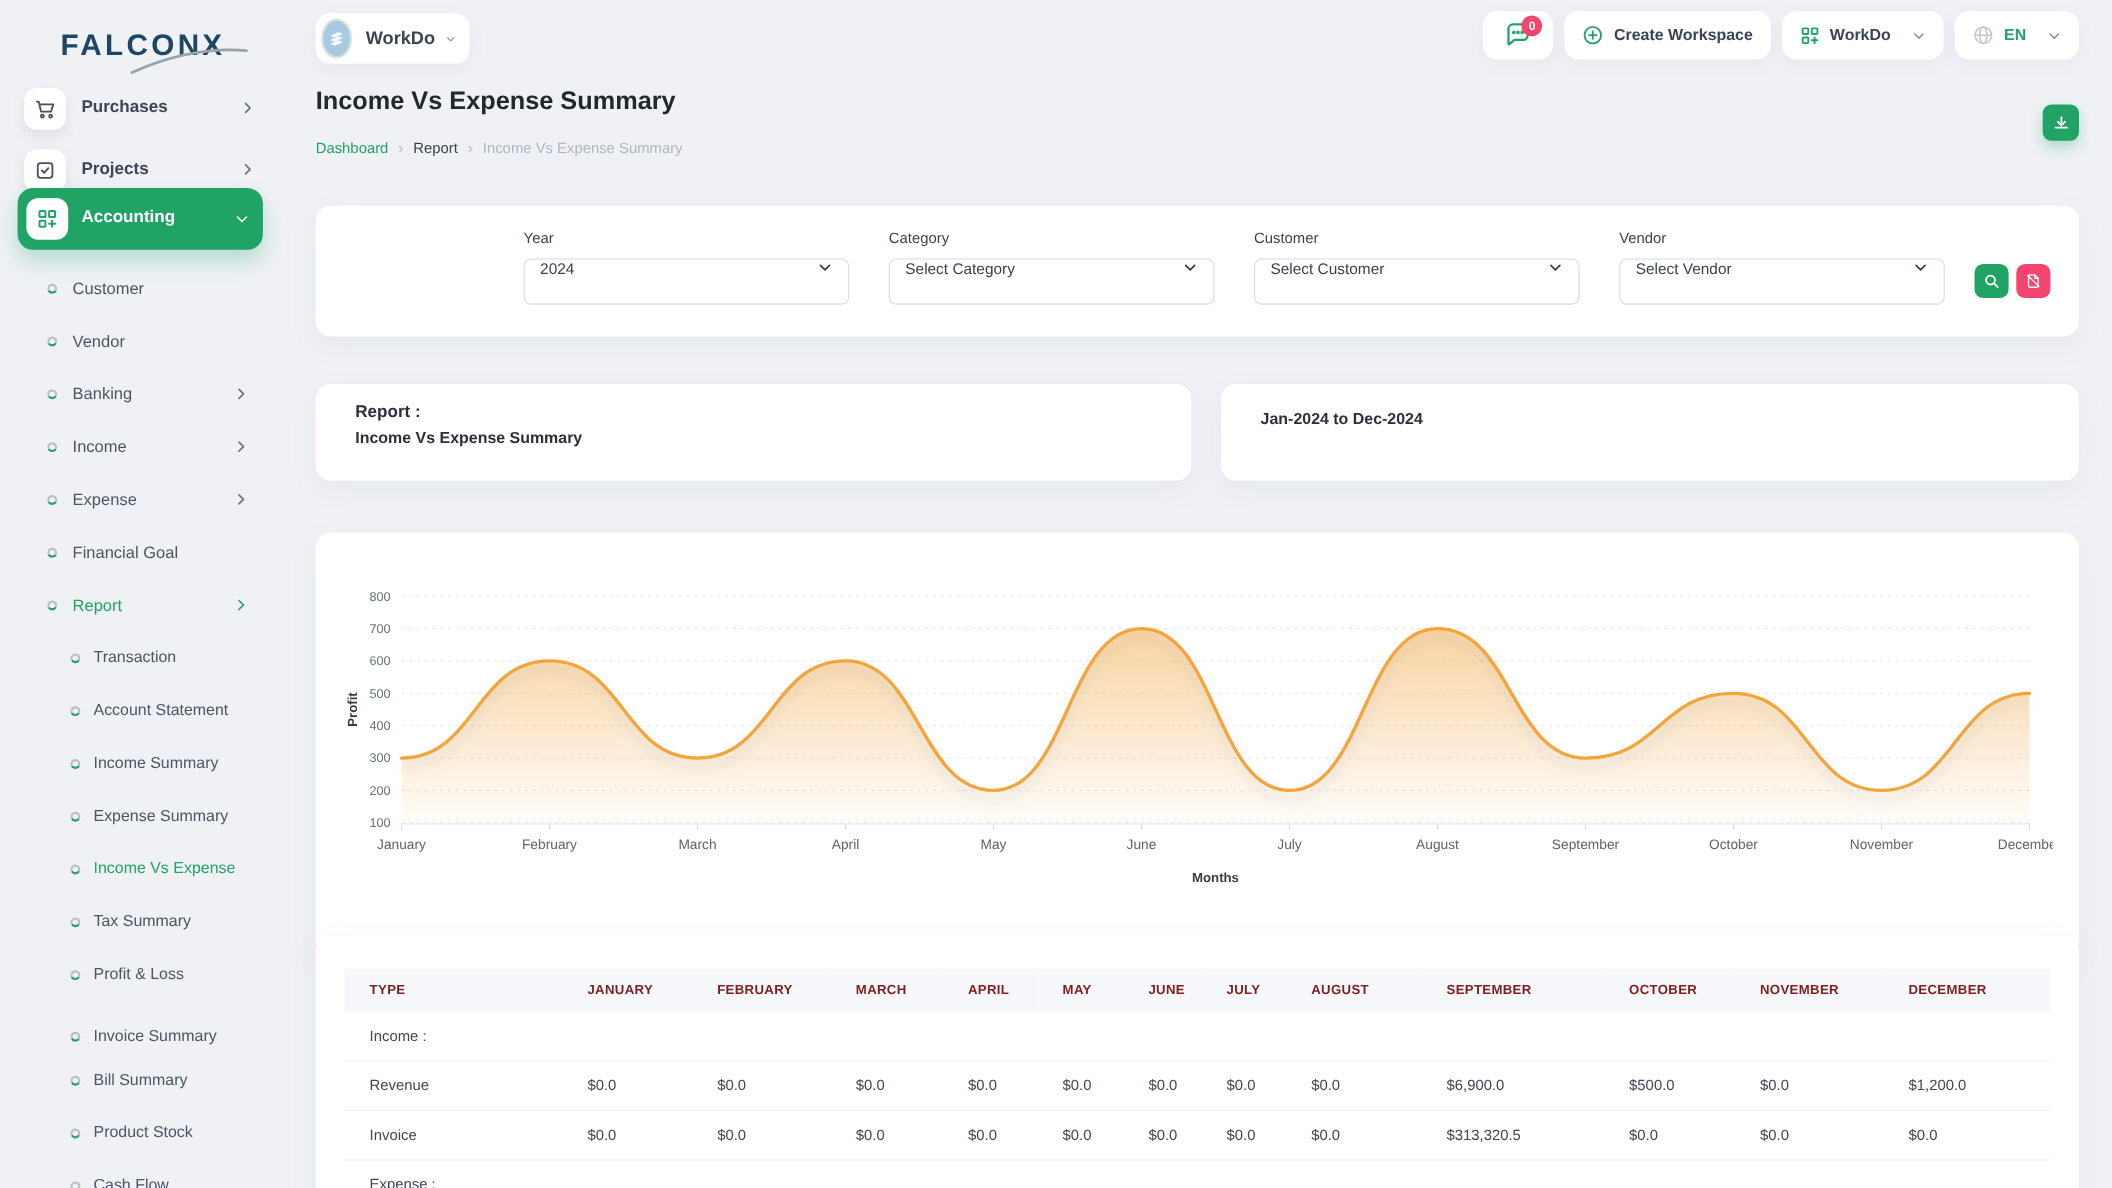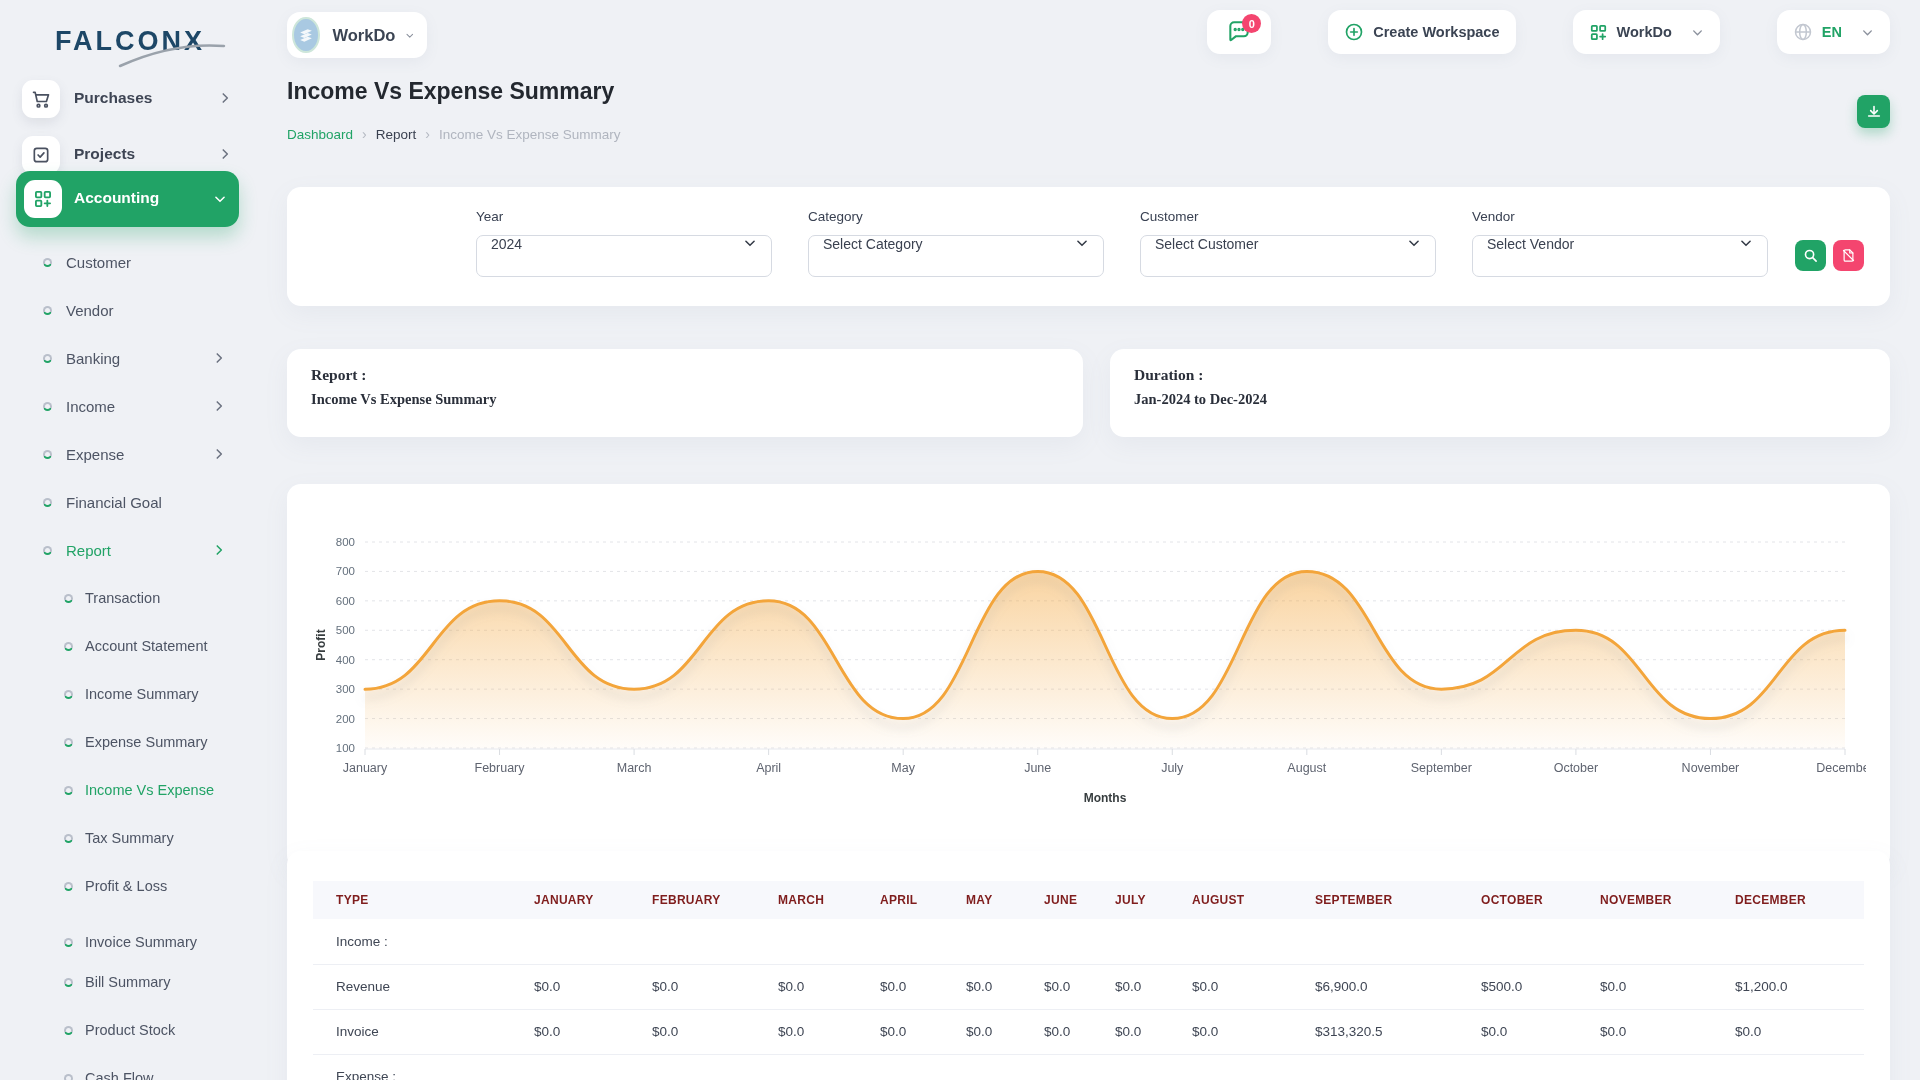--- a/index.html
+++ b/index.html
@@ -48,21 +48,21 @@
   .avatar { width:36px; height:36px; border-radius:50%; background:#a9c9e2;
     border:2px solid #cde6da; display:flex; align-items:center; justify-content:center; }
   .ws-name { margin-left:13px; font-size:16.5px; font-weight:600; color:#3b4453; }
   .pill .chev { margin-left:10px; width:13px; height:13px; color:#8b919d; }
 
   .top-right { position:absolute; right:0; top:10px; display:flex; gap:10px; align-items:center; }
   .chat-pill { position:relative; width:64px; height:44px; justify-content:center; }
   .badge { position:absolute; right:10px; top:4px; min-width:19px; height:19px; border-radius:50%;
     background:#f4456f; color:#fff; font-size:11px; font-weight:700;
     display:flex; align-items:center; justify-content:center; }
-  .txt-pill { height:44px; padding:0 16px; font-size:14.5px; font-weight:600; color:#3b4453; gap:9px;margin-left:47px; }
+  .txt-pill { height:44px; padding:0 16px; font-size:14.5px; font-weight:600; color:#3b4453; gap:9px; }
   .lang { color:#21a366; font-weight:700; }
 
   .page-title { position:absolute; left:0; top:78px; font-size:23px; font-weight:700; color:#23282f; }
   .breadcrumb { position:absolute; left:0; top:126px; font-size:13.5px; display:flex; gap:9px; align-items:center; }
   .bc-link { color:#21a366; cursor:pointer; }
   .bc-mid  { color:#3a4150; cursor:pointer; }
   .bc-sep  { color:#b4b9c2; font-size:14px; }
   .bc-cur  { color:#b0b5bf; }
 
   .dl-btn { position:absolute; right:0; top:95px; width:33px; height:33px; border-radius:8px;
@@ -77,21 +77,21 @@
   .f-label { font-size:13.5px; color:#394152; }
   .f-select { margin-top:11px; height:42px; border:1px solid #d6dae2; border-radius:7px;
     background:#fff; display:flex; align-items:flex-start; padding:0 14px; cursor:pointer; }
   .f-select span { font-size:14px; color:#3a4150; }
   .f-select .chev { margin-left:auto; width:14px; height:14px; color:#333a46; }
   .sq-btn { position:absolute; top:53px; width:31px; height:31px; border-radius:8px;
     display:flex; align-items:center; justify-content:center; color:#fff; cursor:pointer; }
   .btn-search { left:1508px; background:#21a366; }
   .btn-reset  { left:1546px; background:#f4456f; }
 
-  .sum-card { top:349px; height:88px; padding:17px 24px;font-family:Liberation Serif, serif; }
+  .sum-card { top:349px; height:88px; padding:17px 36px; }
   .sum-title { font-size:15.5px; font-weight:700; color:#2a2f3a; }
   .sum-value { margin-top:7px; font-size:14.5px; font-weight:700; color:#2a2f3a; }
 
   .chart-card { left:0; top:463px; width:1603px; height:385px;margin-top:21px; }
   .chart-wrap { position:absolute; left:24px; top:24px; }
 
   .table-card { left:0; top:851px; width:1603px; height:310px; overflow:hidden; }
   .table-wrap { padding:30px 26px; }
   table { border-collapse:collapse; table-layout:fixed; width:1551px; }
   thead td { height:38px; background:#f7f8fc; font-size:12px; font-weight:700;
@@ -408,21 +408,20 @@
           <line x1="4" y1="4" x2="20" y2="20"></line>
         </svg>
     </div>
   </div>
 
   <div class="card sum-card" style="left:0; width:796px">
     <div class="sum-title">Report :</div>
     <div class="sum-value">Income Vs Expense Summary</div>
   </div>
   <div class="card sum-card" style="left:823px; width:780px">
-    <div class="sum-title">Duration :</div>
     <div class="sum-value">Jan-2024 to Dec-2024</div>
   </div>
 
   <div class="card chart-card">
     <div class="chart-wrap" id="chart"><svg width="1555" height="320" viewBox="0 0 1555 320">
       <defs>
         <linearGradient id="ag" x1="0" y1="0" x2="0" y2="1">
           <stop offset="0" stop-color="rgba(243,165,58,0.48)"></stop>
           <stop offset="1" stop-color="rgba(243,165,58,0.03)"></stop>
         </linearGradient>

